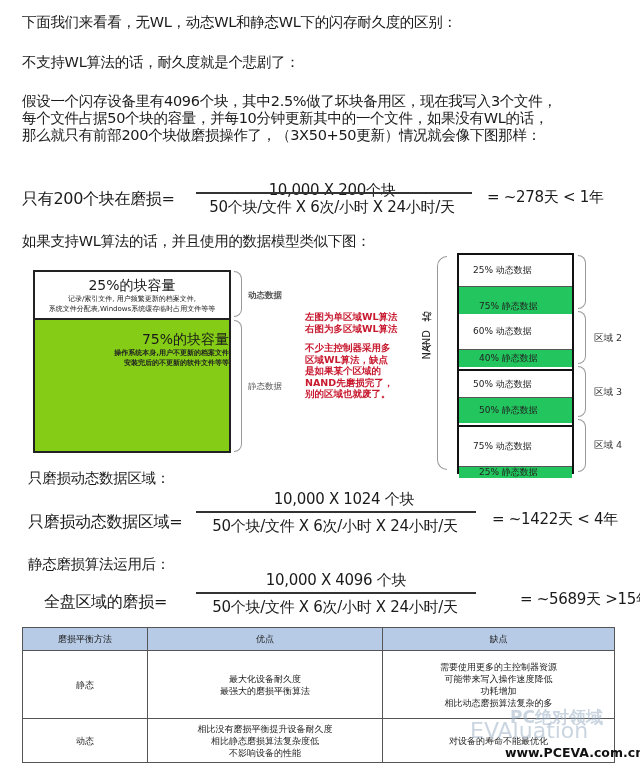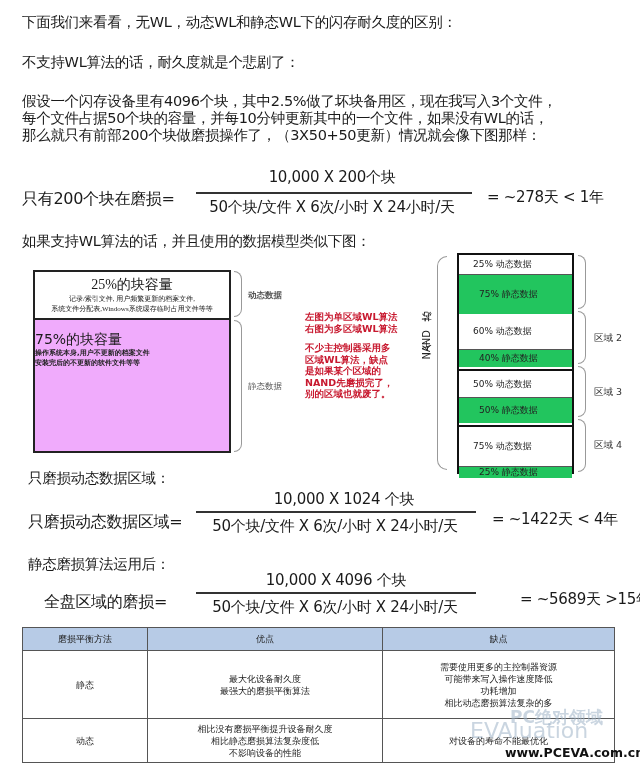--- a/index.html
+++ b/index.html
@@ -8,21 +8,21 @@
   .abs { position:absolute; }
   .p { font-size:14.5px; line-height:17px; white-space:nowrap; letter-spacing:-0.3px; }
   .formula-label { font-size:16px; white-space:nowrap; letter-spacing:-0.3px; }
   .frac-num, .frac-den { font-size:15px; white-space:nowrap; text-align:center; letter-spacing:-0.3px; }
   .frac-line { height:1.5px; background:#333; }
   .result { font-size:15px; white-space:nowrap; letter-spacing:-0.3px; }
 
   
   .lbox { border:2px solid #222; box-sizing:border-box; }
   .lbox-top { background:#fff; text-align:center; box-sizing:border-box; border-bottom:2px solid #222; }
-  .lbox-bot { background:#f0abfc; text-align:left; }
+  .lbox-bot { background:#84cc16; text-align:right; }
   .big-t { font-size:14px; line-height:18px; padding-top:4px; }
   .small-t { font-size:7px; line-height:10px; color:#222; }
   .brace { border:1px solid #999; border-left:none; border-radius:0 8px 8px 0; box-sizing:border-box; }
   .brace-lbl { font-size:8.5px; color:#555; white-space:nowrap; }
 
   
   .note { color:#c8192f; font-size:9.5px; line-height:11.5px; font-weight:bold; white-space:nowrap; }
 
   
   .stack { border:2px solid #111; box-sizing:border-box; }
@@ -45,29 +45,29 @@
 </head>
 <body>
 
 <div class="abs p" style="left:22px;top:14px;">下面我们来看看，无WL，动态WL和静态WL下的闪存耐久度的区别：</div>
 <div class="abs p" style="left:22px;top:54px;">不支持WL算法的话，耐久度就是个悲剧了：</div>
 <div class="abs p" style="left:22px;top:93px;">假设一个闪存设备里有4096个块，其中2.5%做了坏块备用区，现在我写入3个文件，</div>
 <div class="abs p" style="left:22px;top:110px;">每个文件占据50个块的容量，并每10分钟更新其中的一个文件，如果没有WL的话，</div>
 <div class="abs p" style="left:22px;top:127px;">那么就只有前部200个块做磨损操作了，（3X50+50更新）情况就会像下图那样：</div>
 
 <div class="abs formula-label" style="left:22px;top:189px;">只有200个块在磨损=</div>
-<div class="abs frac-num" style="left:196px;top:168px;width:272px;text-align:center;">10,000 X 200个块</div>
+<div class="abs frac-num" style="left:196px;top:181px;width:272px;text-align:center;">10,000 X 200个块</div>
 <div class="abs frac-line" style="left:196px;top:192px;width:276px;"></div>
 <div class="abs frac-den" style="left:190px;top:198px;width:284px;">50个块/文件 X 6次/小时 X 24小时/天</div>
 <div class="abs result" style="left:487px;top:188px;">= ~278天 &lt; 1年</div>
 
 <div class="abs p" style="left:22px;top:233px;">如果支持WL算法的话，并且使用的数据模型类似下图：</div>
 
 <div class="abs lbox" style="left:33px;top:270px;width:198px;height:183px;">
-  <div class="lbox-top" style="height:48px;font-family:Liberation Serif, serif;">
+  <div class="lbox-top" style="height:48px;">
     <div class="big-t">25%的块容量</div>
     <div class="small-t">记录/索引文件, 用户频繁更新的档案文件,</div>
     <div class="small-t">系统文件分配表,Windows系统缓存临时占用文件等等</div>
   </div>
   <div class="lbox-bot" style="height:131px;">
     <div class="big-t" style="padding-top:10px;">75%的块容量</div>
     <div class="small-t" style="font-weight:bold;">操作系统本身,用户不更新的档案文件</div>
     <div class="small-t" style="font-weight:bold;">安装完后的不更新的软件文件等等</div>
   </div>
 </div>
@@ -86,21 +86,21 @@
   <div>NAND先磨损完了，</div>
   <div>别的区域也就废了。</div>
 </div>
 
 <div class="abs vert" style="left:420px;top:330px;">一个NAND芯片</div>
 <div class="abs lbrace" style="left:437px;top:256px;width:10px;height:214px;"></div>
 
 <div class="abs stack" style="left:457px;top:253px;width:117px;height:221px;">
 
   <div class="reg-div" style="height:57px;">
-    <div class="seg dyn sub-div" style="height:20px;padding-left:14px;">25% 动态数据</div>
+    <div class="seg dyn sub-div" style="height:32px;padding-left:14px;">25% 动态数据</div>
     <div class="seg sta" style="height:39px;padding-left:20px;">75% 静态数据</div>
   </div>
 
   <div class="reg-div" style="height:55px;">
     <div class="seg dyn sub-div" style="height:36px;padding-left:14px;">60% 动态数据</div>
     <div class="seg sta" style="height:17px;padding-left:20px;">40% 静态数据</div>
   </div>
 
   <div class="reg-div" style="height:54px;">
     <div class="seg dyn sub-div" style="height:27px;padding-left:14px;">50% 动态数据</div>

